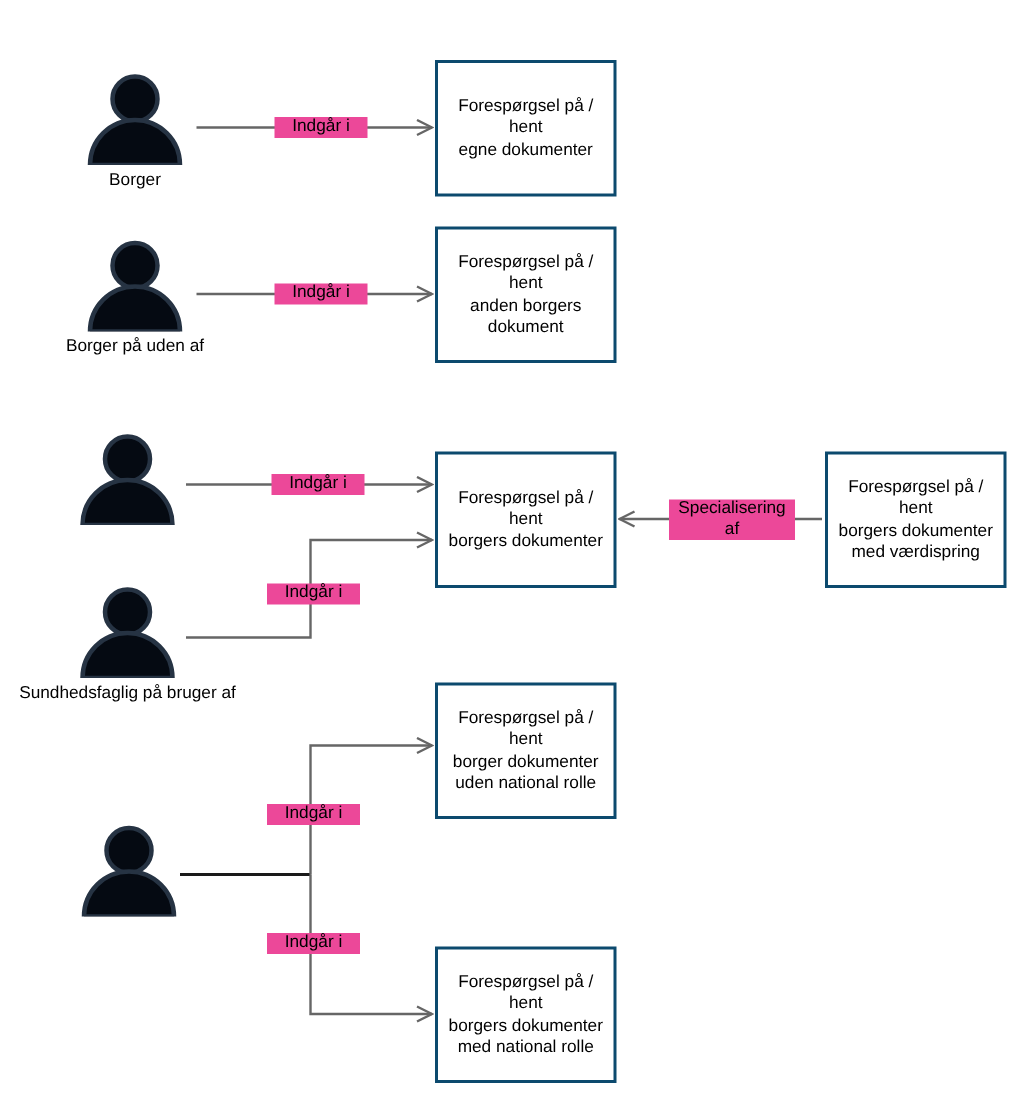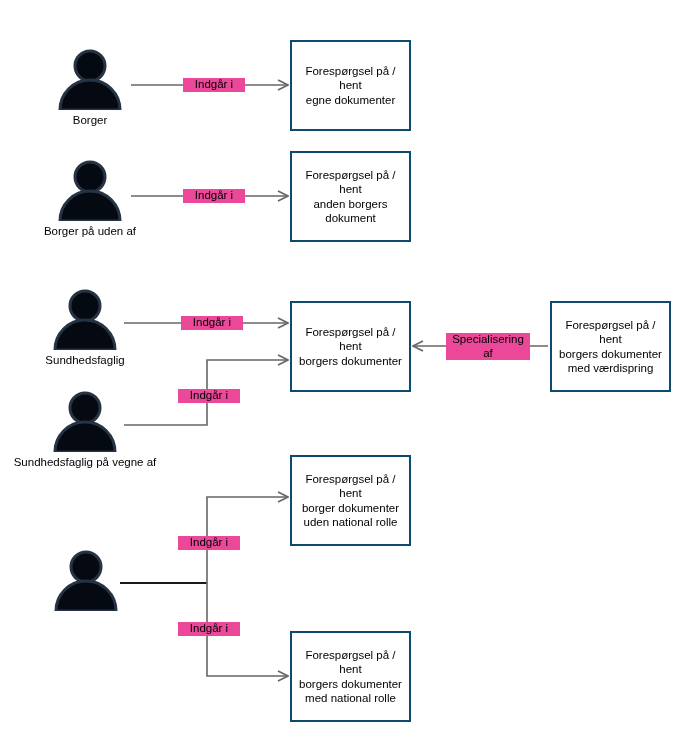--- a/index.html
+++ b/index.html
@@ -151,31 +151,30 @@
     <span class="actor-label wide">Borger på uden af</span>
   </div>
 
   <div class="actor" style="left:49px; top:288px;">
     <span class="actor-glyph">
       <svg viewBox="0 0 72 62" width="72" height="62" xmlns="http://www.w3.org/2000/svg">
         <circle cx="36" cy="18" r="15" fill="#050a12" stroke="#263343" stroke-width="3"></circle>
         <path d="M6,62 A30,30 0 0 1 66,62 Z" fill="#050a12" stroke="#263343" stroke-width="3"></path>
       </svg>
     </span>
-    <span class="actor-label wide">Sundhedsfaglig</span>
   </div>
 
   <div class="actor" style="left:49px; top:390px;">
     <span class="actor-glyph">
       <svg viewBox="0 0 72 62" width="72" height="62" xmlns="http://www.w3.org/2000/svg">
         <circle cx="36" cy="18" r="15" fill="#050a12" stroke="#263343" stroke-width="3"></circle>
         <path d="M6,62 A30,30 0 0 1 66,62 Z" fill="#050a12" stroke="#263343" stroke-width="3"></path>
       </svg>
     </span>
-    <span class="actor-label wide">Sundhedsfaglig på vegne af</span>
+    <span class="actor-label wide">Sundhedsfaglig på bruger af</span>
   </div>
 
   <div class="actor" style="left:50px; top:549px;">
     <span class="actor-glyph">
       <svg viewBox="0 0 72 62" width="72" height="62" xmlns="http://www.w3.org/2000/svg">
         <circle cx="36" cy="18" r="15" fill="#050a12" stroke="#263343" stroke-width="3"></circle>
         <path d="M6,62 A30,30 0 0 1 66,62 Z" fill="#050a12" stroke="#263343" stroke-width="3"></path>
       </svg>
     </span>
   </div>

